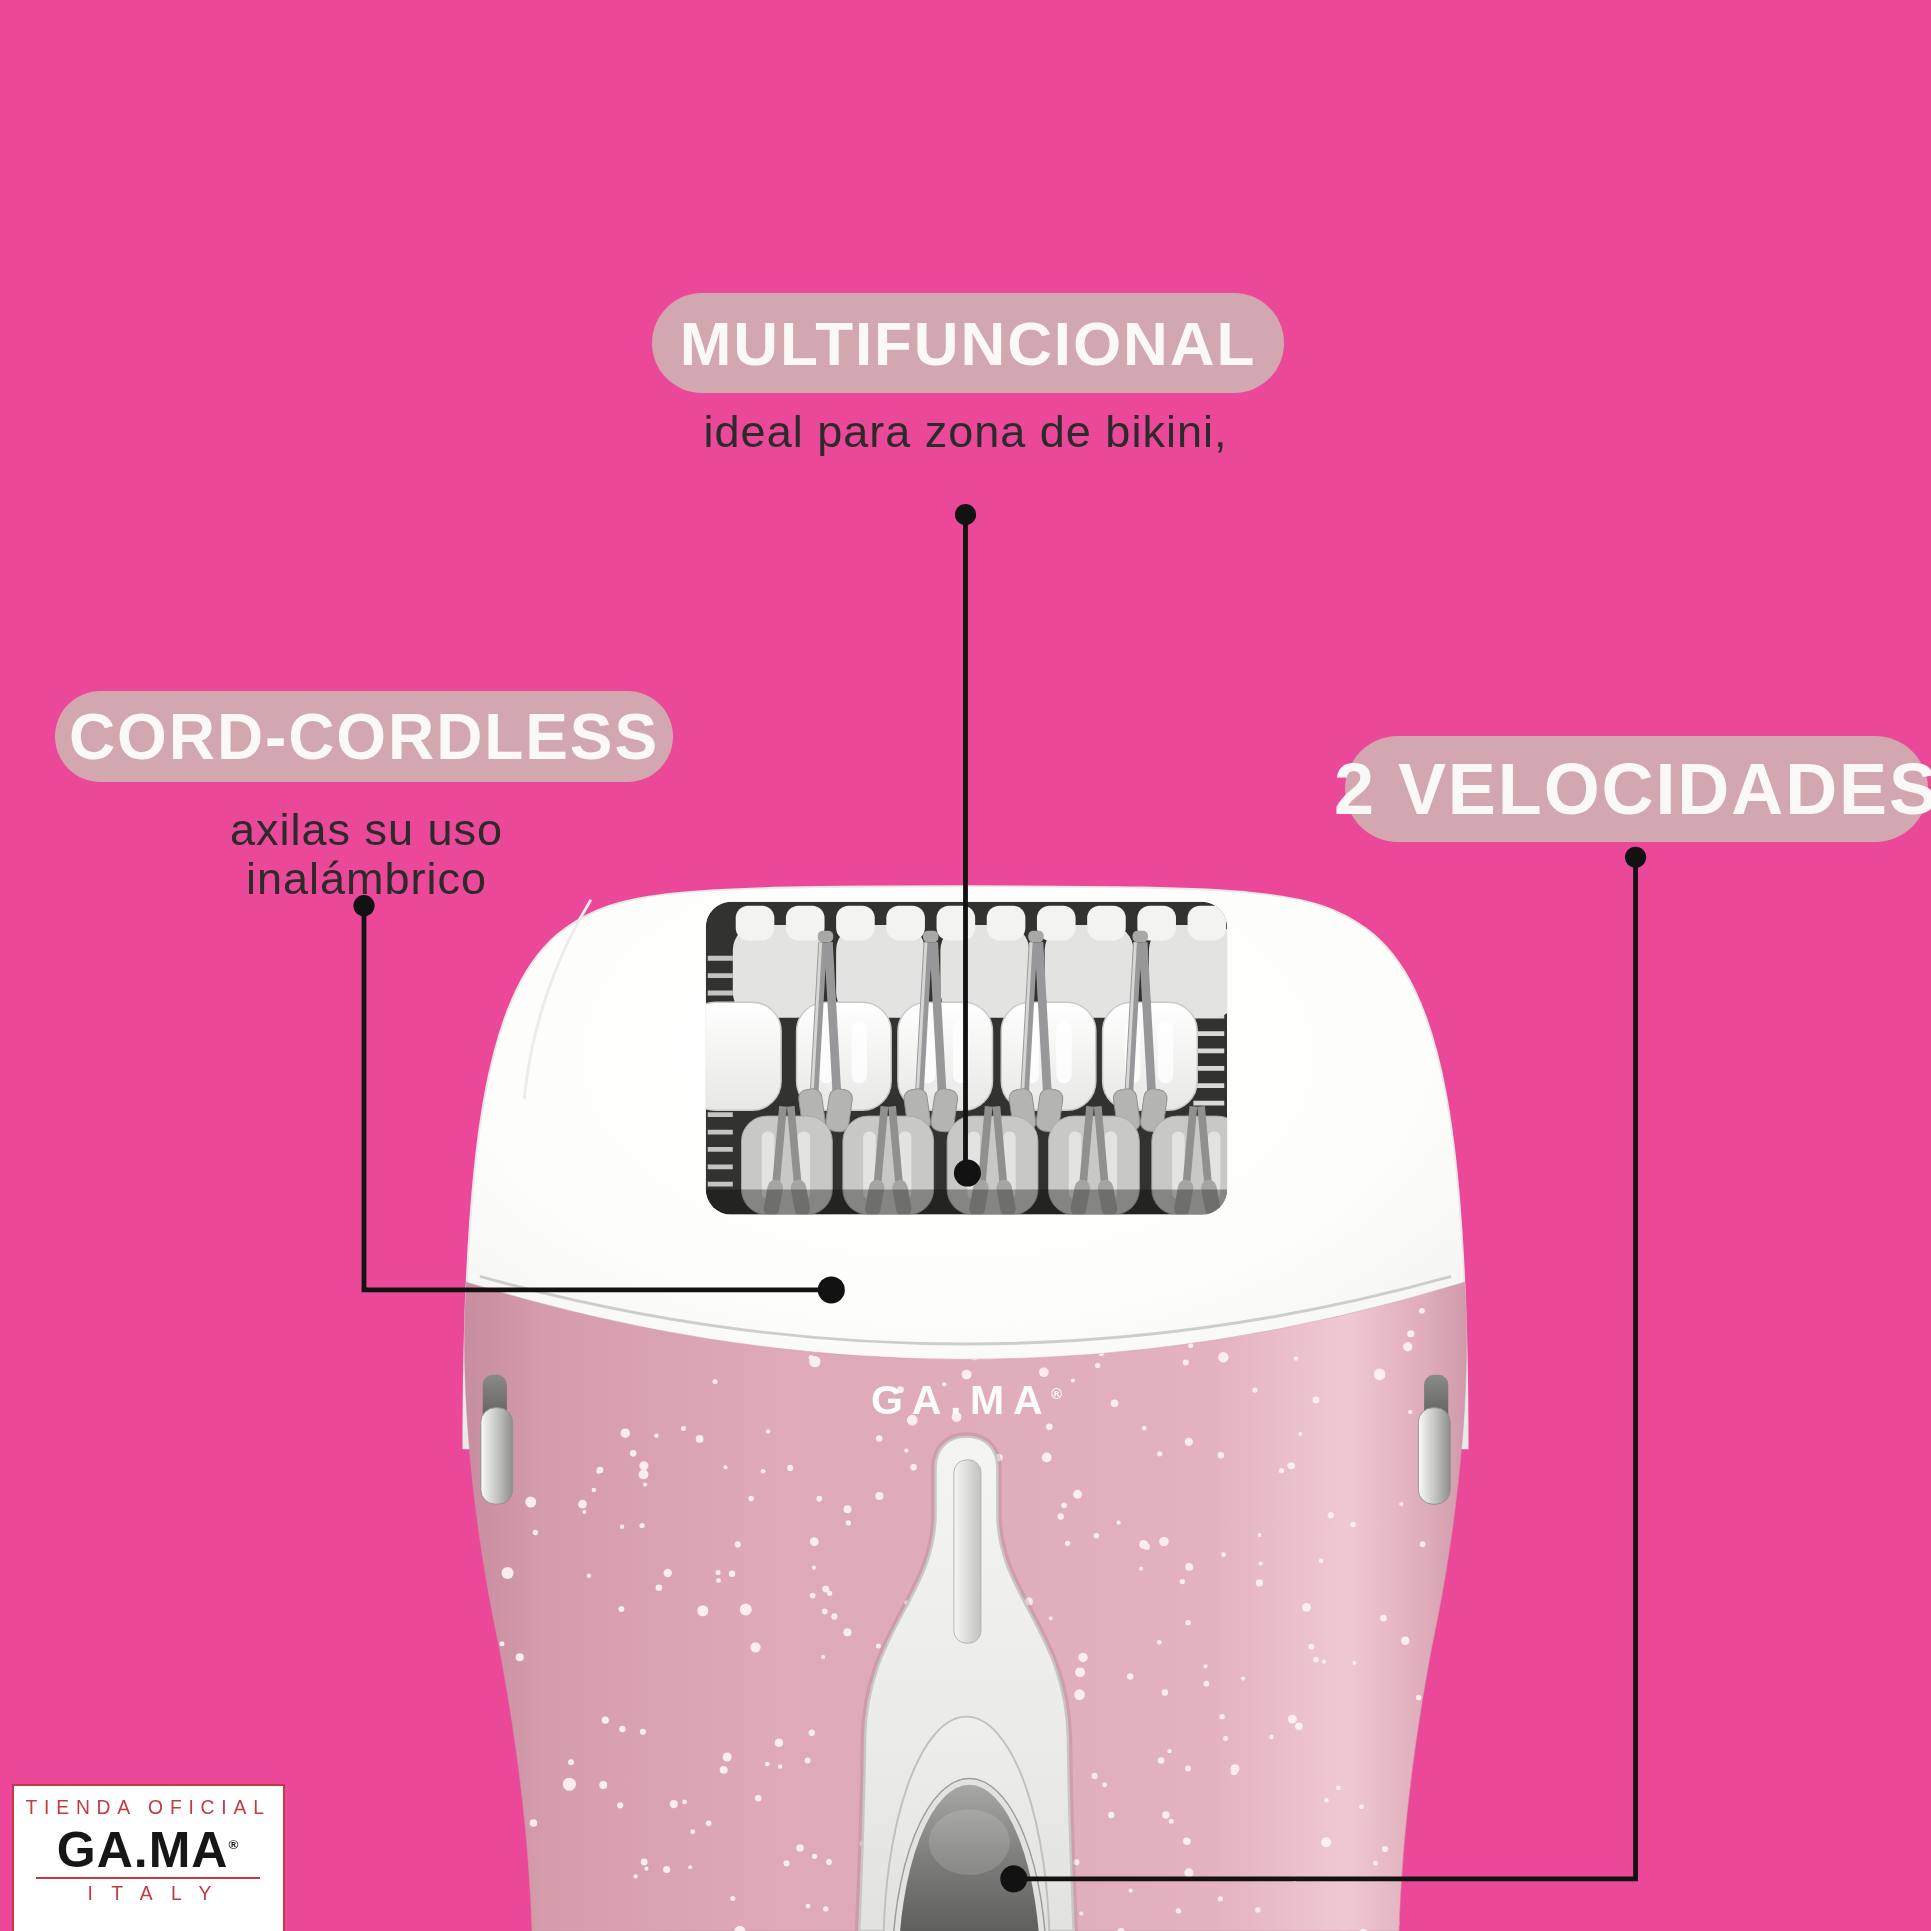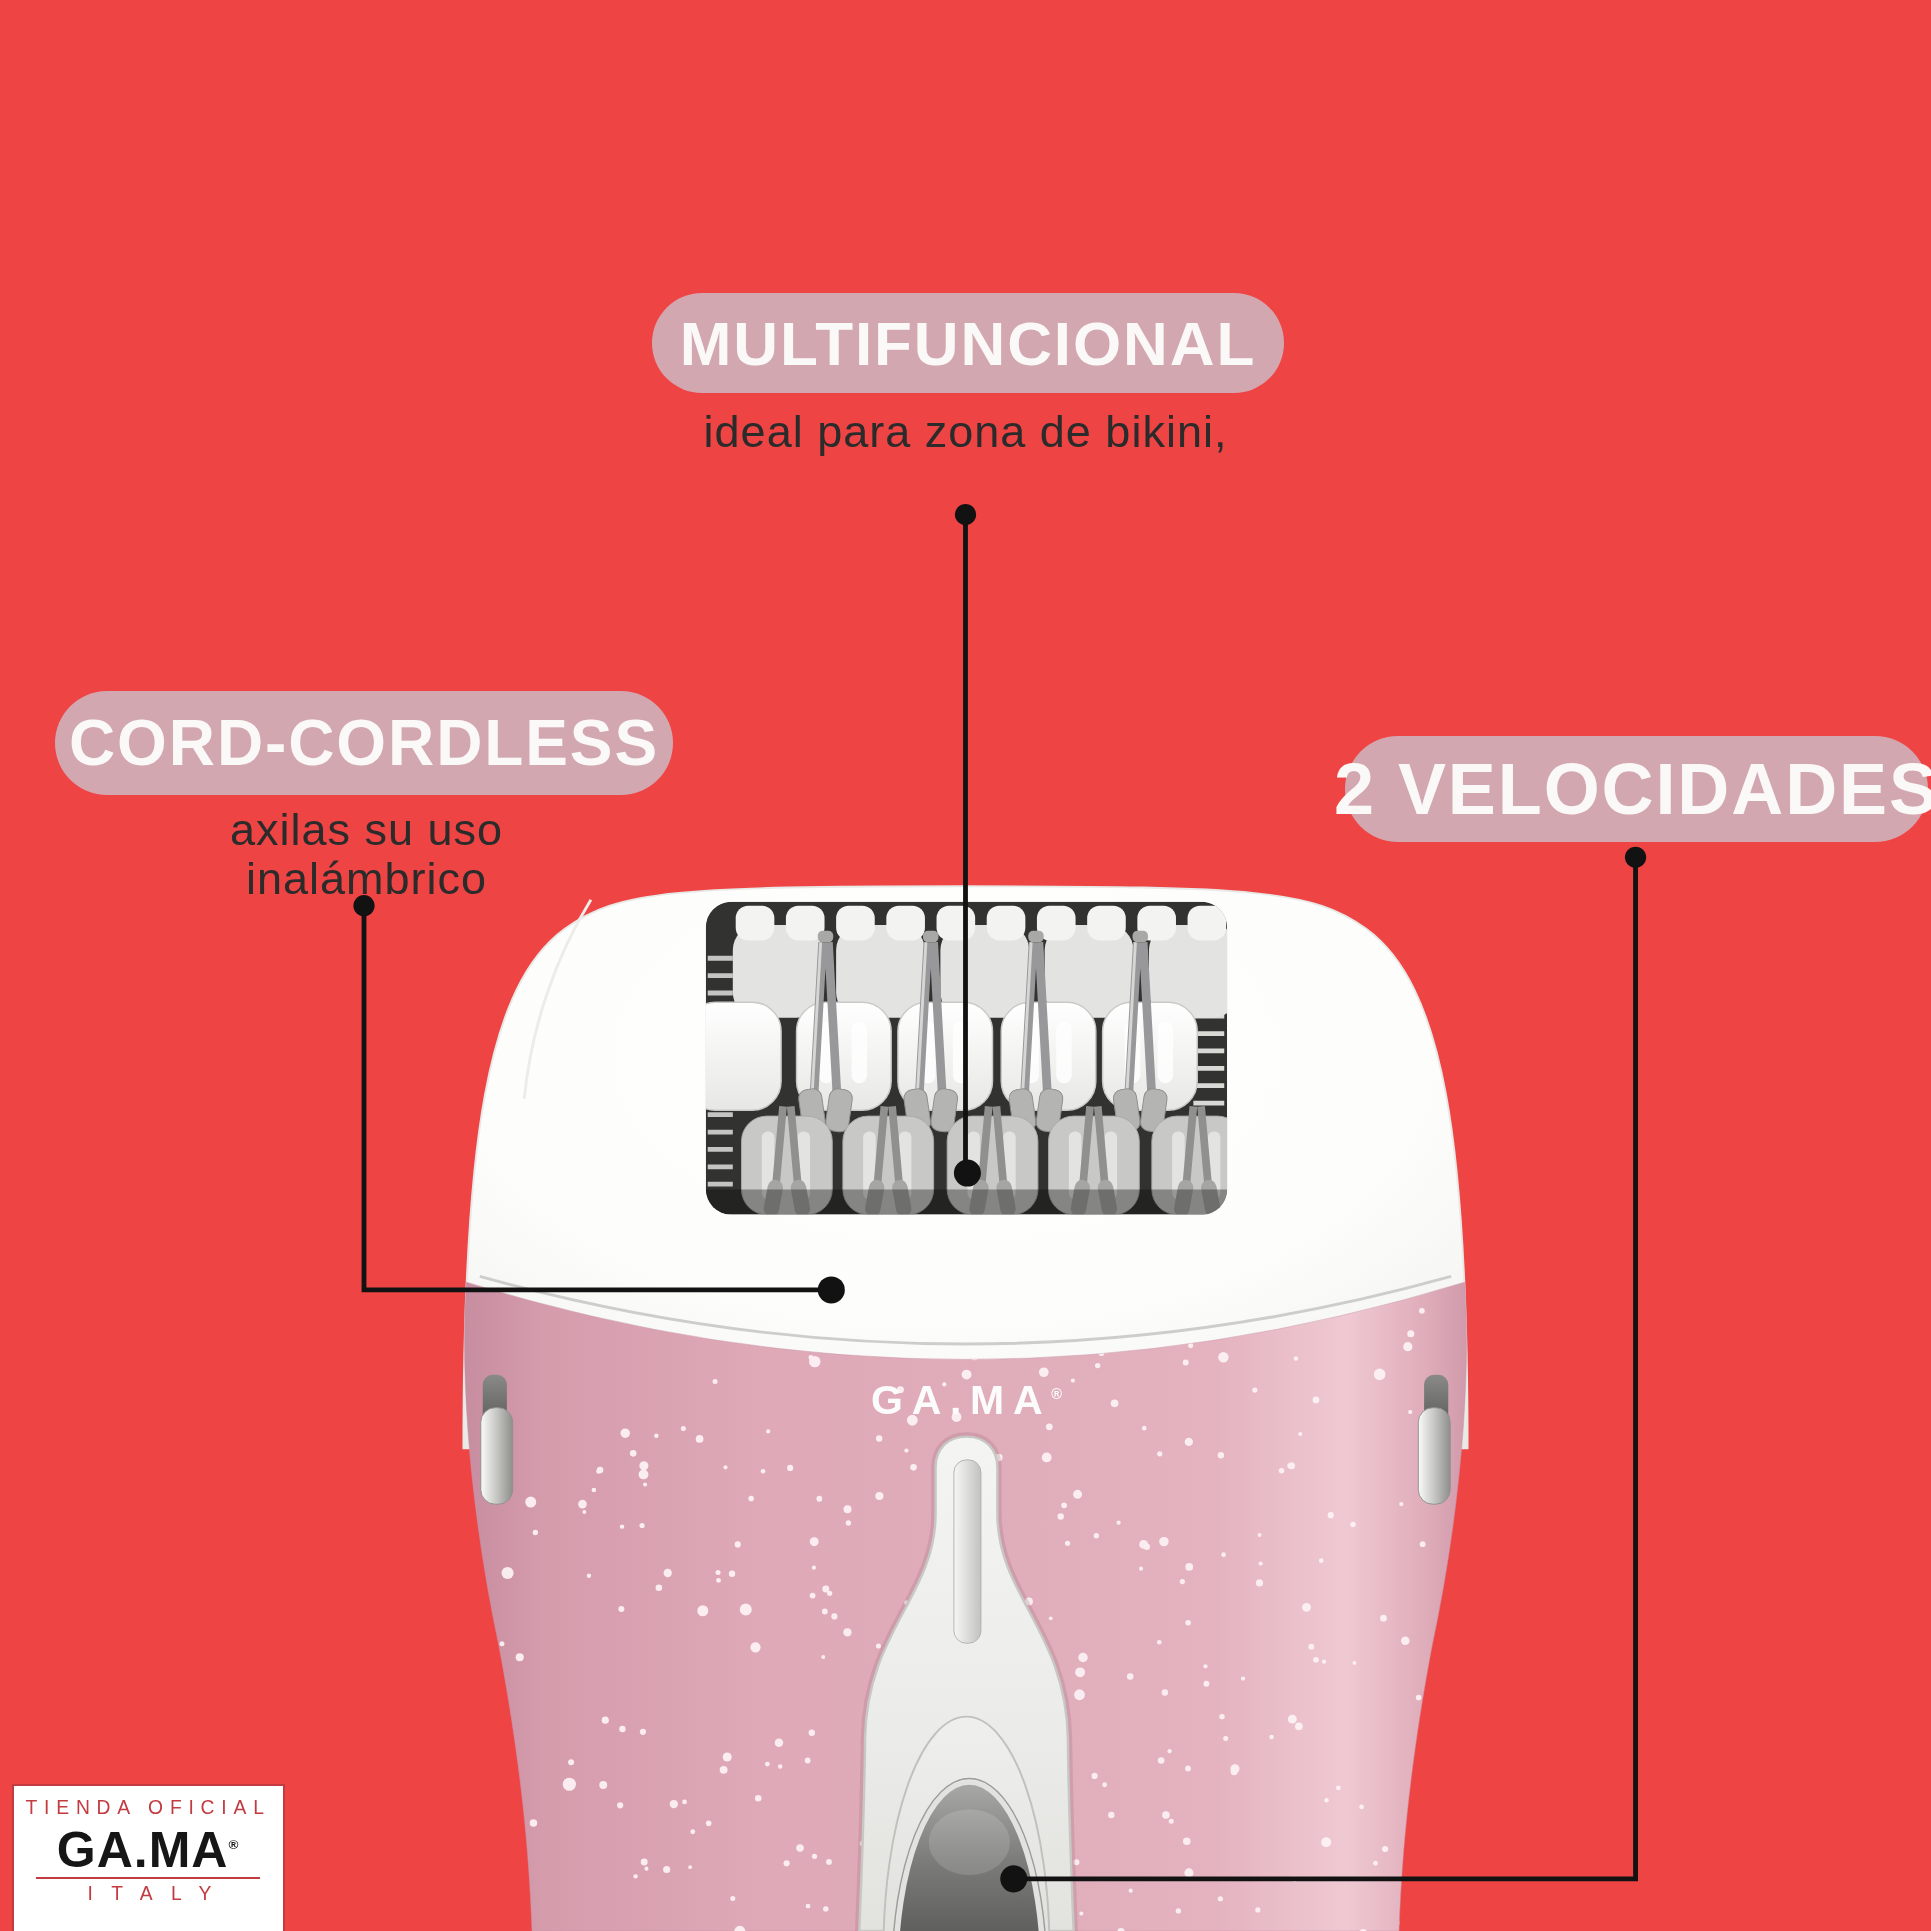--- a/index.html
+++ b/index.html
@@ -1,24 +1,24 @@
 <!DOCTYPE html>
 <html><head>
 <meta charset="utf-8">
 <style>
   html,body{margin:0;padding:0;background:#ffffff;}
-  .canvas{position:relative;width:1931px;height:1931px;background:#ef4444;overflow:hidden;
+  .canvas{position:relative;width:1931px;height:1931px;background:#ec4899;overflow:hidden;
           font-family:"Liberation Sans", sans-serif;}
   .canvas svg{position:absolute;left:0;top:0;}
 
   .badge{position:absolute;display:flex;align-items:center;justify-content:center;
          background:#d2a7b0;color:#fbf8f8;font-weight:bold;border-radius:54px;
          letter-spacing:1.9px;white-space:nowrap;}
   .badge-multi{left:652px;top:293px;width:632px;height:100px;font-size:62px;}
-  .badge-cord{left:55px;top:691px;width:618px;height:104px;font-size:64px;}
+  .badge-cord{left:55px;top:691px;width:618px;height:91px;font-size:64px;}
   .badge-vel{left:1345px;top:736px;width:583px;height:106px;font-size:72px;}
 
   .desc{position:absolute;color:#2b2b2b;text-align:center;font-size:45px;line-height:49px;
         letter-spacing:1px;}
   .desc-multi{left:531px;top:407px;width:869px;text-align:center;}
   .desc-cord{left:77px;top:805px;width:579px;}
 
   .brand-on-body{position:absolute;left:811px;top:1377px;width:311px;text-align:center;
         color:#fdfcfd;font-weight:bold;font-size:41px;letter-spacing:8.7px;}
   .brand-on-body sup{font-size:14.5px;letter-spacing:0;vertical-align:super;}

